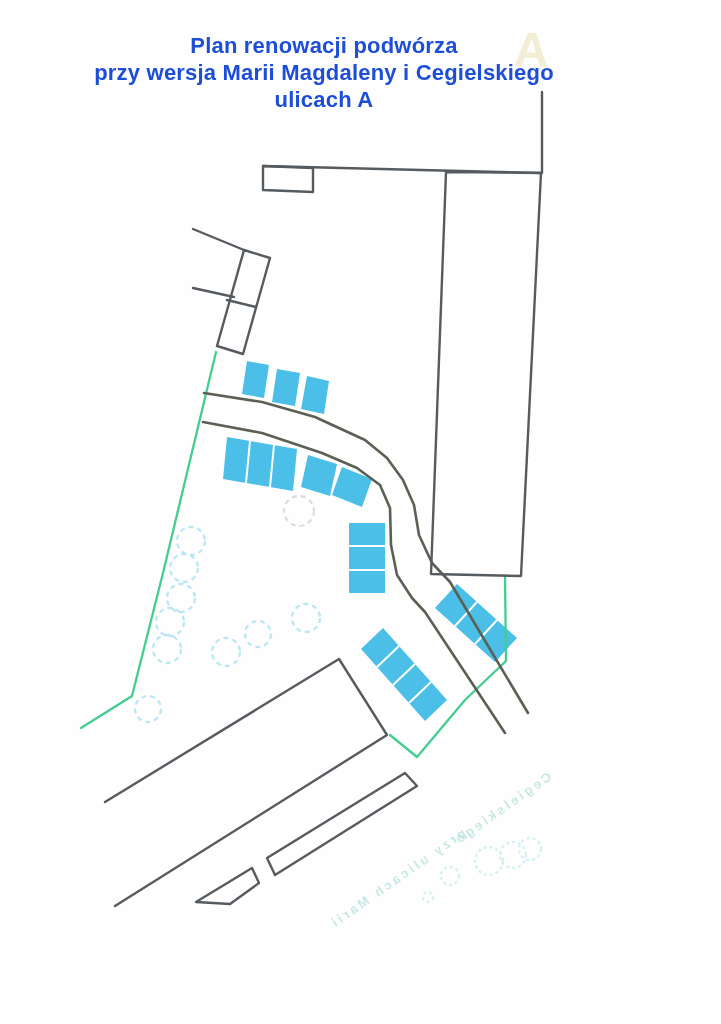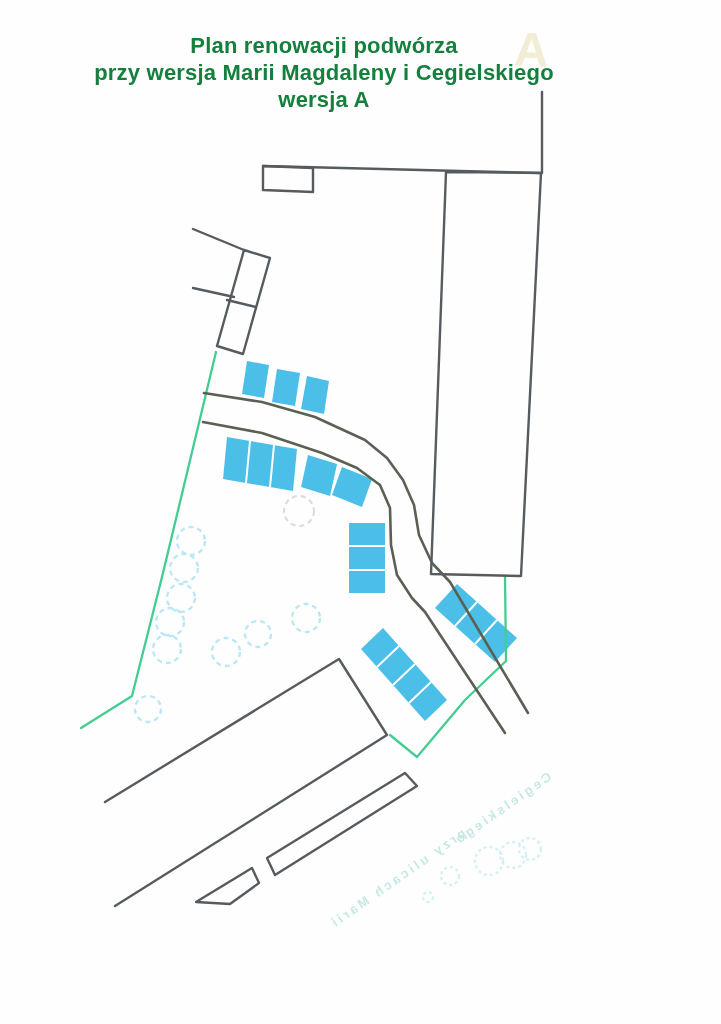--- a/index.html
+++ b/index.html
@@ -3,21 +3,21 @@
 <meta charset="utf-8">
 <style>
   html,body{margin:0;padding:0;background:#e8e8e8;}
   .page{
     position:relative;width:721px;height:1024px;margin:0 auto;
     background:#fefefe;overflow:hidden;
     font-family:"Liberation Sans", sans-serif;
   }
   .title-block{
     position:absolute;top:32px;left:0;width:648px;
-    text-align:center;font-weight:bold;color:#15803d;
+    text-align:center;font-weight:bold;color:#1d4ed8;
     font-size:22px;line-height:27px;letter-spacing:.2px;
   }
   .watermark{
     position:absolute;left:514px;top:22px;
     font-size:48px;font-weight:bold;color:rgba(233,223,180,.55);
     transform:rotate(2deg);
   }
   svg.plan{position:absolute;left:0;top:0;}
   
   .bld{fill:none;stroke:#565b60;stroke-width:2.4;stroke-linejoin:round;stroke-linecap:round;}
@@ -33,21 +33,21 @@
 </head>
 <body>
 
 <div class="page">
 
   <div class="watermark">A</div>
 
   <div class="title-block">
     <div>Plan renowacji podwórza</div>
     <div>przy wersja Marii Magdaleny i Cegielskiego</div>
-    <div>wersja A</div>
+    <div>ulicach A</div>
   </div>
 
   <svg class="plan" width="721" height="1024" viewBox="0 0 721 1024" xmlns="http://www.w3.org/2000/svg">
       <text text-anchor="middle" transform="translate(400,882) rotate(-35) scale(-1,1)" class="ghosttx">przy ulicach Marii</text>
       <text text-anchor="middle" transform="translate(505,812) rotate(-35) scale(-1,1)" class="ghosttx">Cegielskiego</text>
       <circle cx="489" cy="861" r="14" class="ghostc"></circle>
       <circle cx="513" cy="855" r="13" class="ghostc"></circle>
       <circle cx="530" cy="849" r="11" class="ghostc"></circle>
       <circle cx="450" cy="876" r="9" class="ghostc"></circle>
       <circle cx="428" cy="897" r="5" class="ghostc"></circle>

